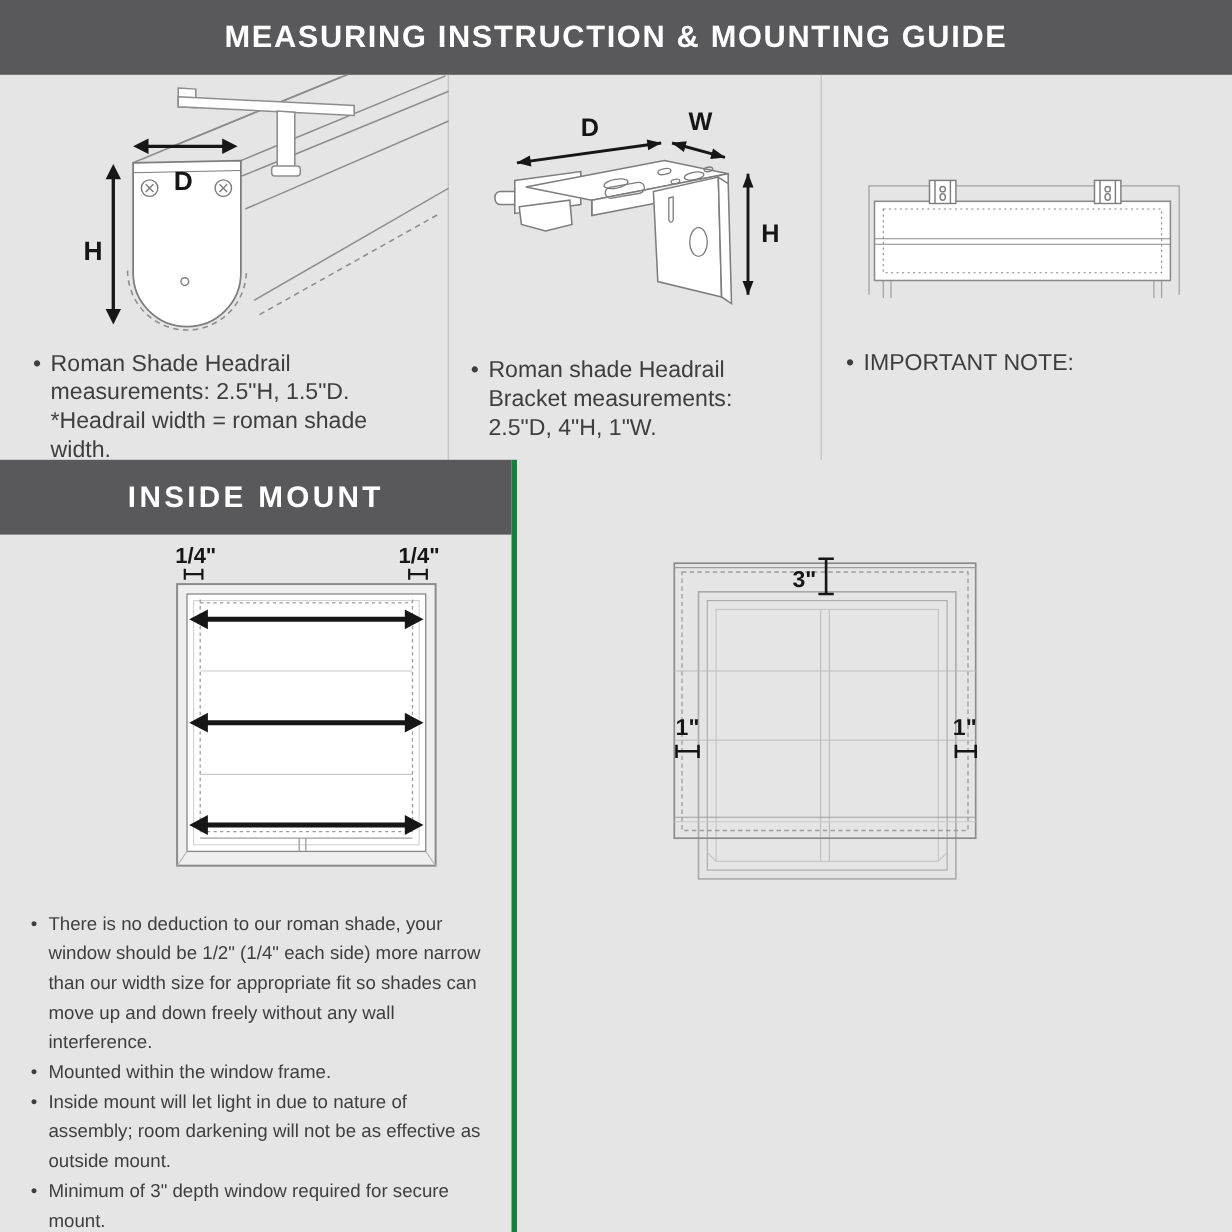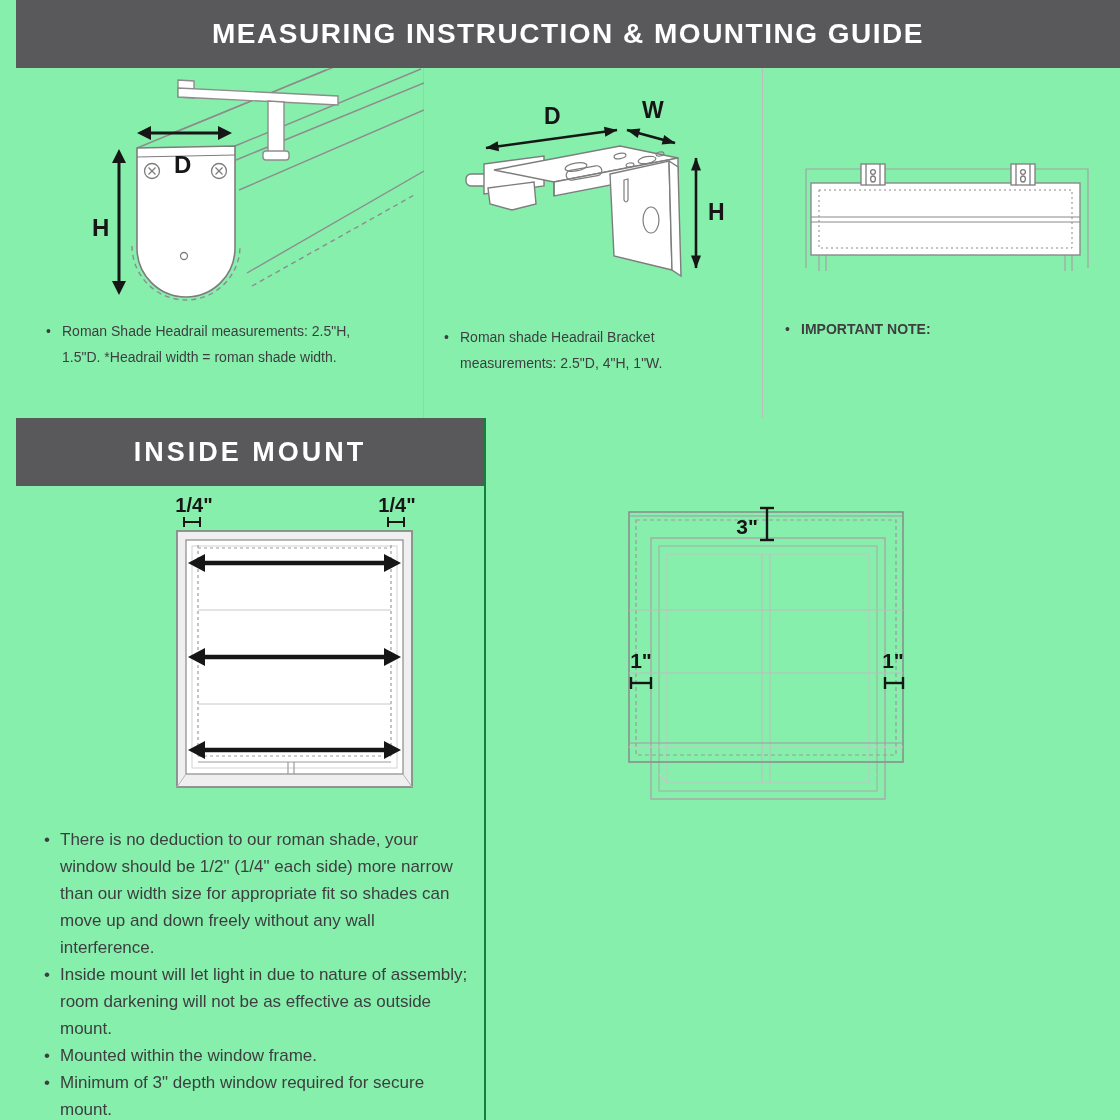--- a/index.html
+++ b/index.html
@@ -1,42 +1,42 @@
 <!DOCTYPE html>
 <html><head>
 <meta charset="utf-8">
 <style>
   * { margin:0; padding:0; box-sizing:border-box; }
   html,body { background:#ffffff; }
   body { width:1120px; height:1120px; font-family:"Liberation Sans", sans-serif; color:#3e3e40; }
-  .page { position:relative; width:1120px; height:1120px; background:#86efac; overflow:hidden;padding-left:16px; }
+  .page { position:relative; width:1120px; height:1120px; background:#e5e5e5; overflow:hidden; }
 
   .main-header {
     height:68px; background:#59595b; color:#ffffff;
     display:flex; align-items:center; justify-content:center;
     font-size:28px; font-weight:bold; letter-spacing:1.5px;
   }
 
   .top-row { display:flex; height:350px; }
   .top-col { height:100%; }
   .top-col1 { width:408px; border-right:1px solid #bdbdbd; }
   .top-col2 { width:339px; border-right:1px solid #bdbdbd; }
   .top-col3 { flex:1; }
   .top-col svg { display:block; }
 
-  .note { font-size:14px; line-height:26px; color:#3e3e40; }
+  .note { font-size:21px; line-height:26px; color:#3e3e40; }
   .note-item { position:relative; padding-left:16px; }
   .note-item::before { content:"\2022"; position:absolute; left:0; top:0; }
   .col1-note { padding:0 36px 0 30px; }
   .col2-note { padding:6px 48px 0 20px; }
   .col3-note { padding:0 16px 0 22px; line-height:23.5px; }
-  .col3-note .nt { font-weight:bold; }
+  .col3-note .nt { font-weight:normal; }
 
   .mount-row { display:flex; height:702px; }
-  .mount-left  { width:470px; border-right:2px solid #15803d; }
+  .mount-left  { width:470px; border-right:5px solid #15803d; }
   .mount-right { flex:1; }
   .mount-bar {
     height:68px; background:#59595b; color:#fff;
     display:flex; align-items:center; justify-content:center;
     font-size:27px; font-weight:bold; letter-spacing:3px;
   }
   .mount-left svg, .mount-right svg { display:block; }
   .outside-diagram-wrap { margin-top:52px; }
 
   .bullets { font-size:17px; line-height:27px; }
@@ -245,22 +245,22 @@
           <polygon points="172,171 189,162 189,180" stroke="none"></polygon>
           <polygon points="385,171 368,162 368,180" stroke="none"></polygon>
           <line x1="186" y1="264" x2="371" y2="264" stroke-width="4.5"></line>
           <polygon points="172,264 189,255 189,273" stroke="none"></polygon>
           <polygon points="385,264 368,255 368,273" stroke="none"></polygon>
         </g>
       </svg>
 
       <div class="bullets inside-bullets">
         <div class="note-item">There is no deduction to our roman shade, your window should be 1/2" (1/4" each side) more narrow than our width size for appropriate fit so shades can move up and down freely without any wall interference.</div>
+        <div class="note-item">Mounted within the window frame.</div>
         <div class="note-item">Inside mount will let light in due to nature of assembly; room darkening will not be as effective as outside mount.</div>
-        <div class="note-item">Mounted within the window frame.</div>
         <div class="note-item">Minimum of 3" depth window required for secure mount.</div>
       </div>
     </div>
 
     <div class="mount-right">
 
       <div class="outside-diagram-wrap">
       <svg width="562" height="400" viewBox="0 0 562 400">
 
         <g stroke="#a8a8a8" fill="none">

